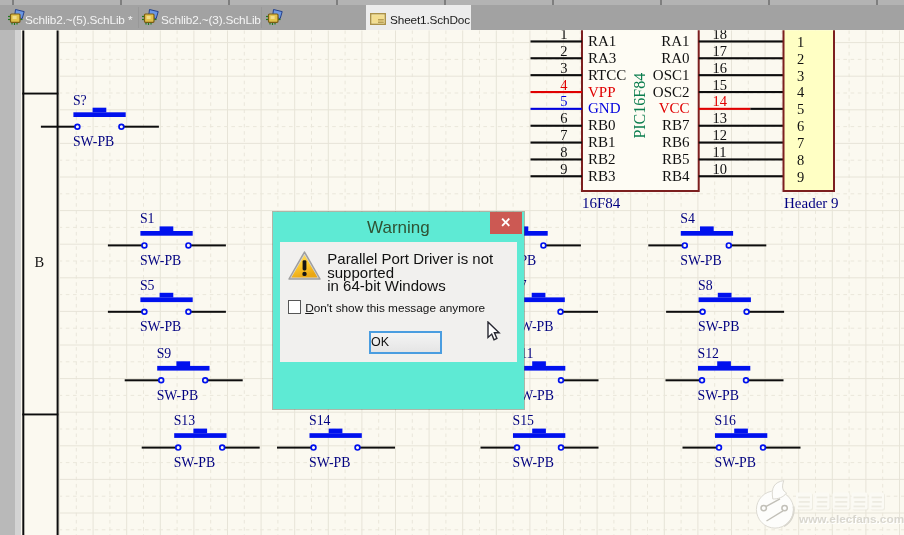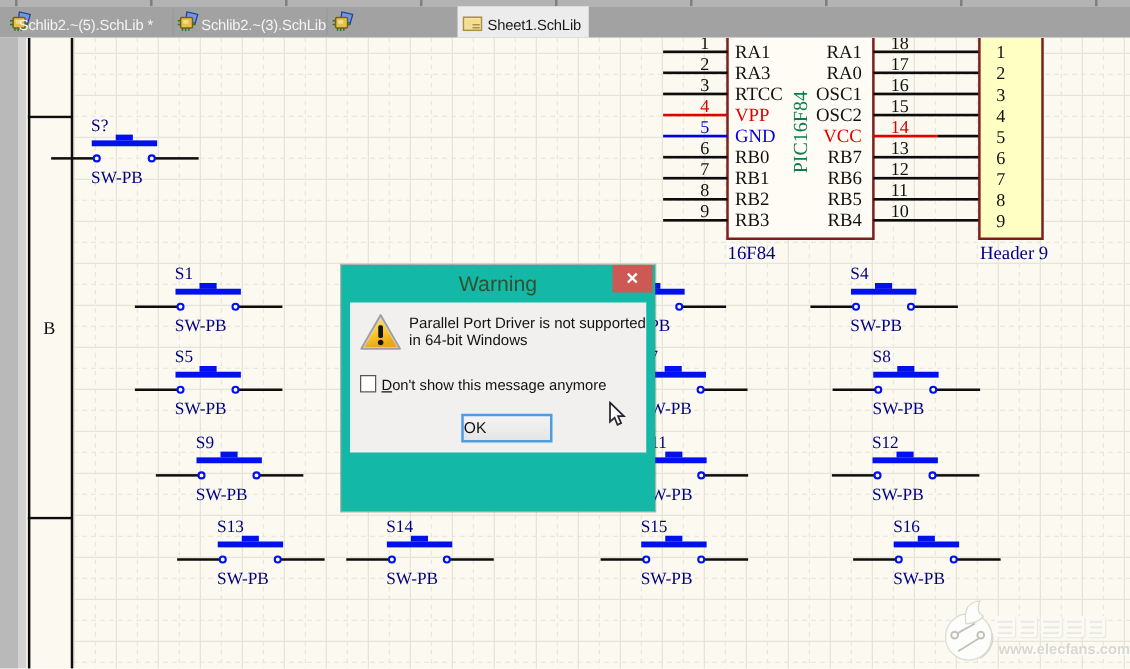--- a/index.html
+++ b/index.html
@@ -398,44 +398,44 @@
 <polygon points="7.5,0.5 16.2,2.6 14.2,9.6 6.6,7.6" fill="#6b97e4" stroke="#24418c" stroke-width="1"></polygon>
 <rect x="2.5" y="5" width="9.5" height="8.3" rx="1" fill="#e2c24c" stroke="#7a5c14" stroke-width="1.2"></rect>
 <rect x="4.6" y="7" width="4" height="3" fill="#f0dc8a"></rect>
 </svg>
 <svg style="position:absolute;left:369.6px;top:13.2px" width="16" height="12" viewBox="0 0 16 12">
 <rect x="0.7" y="0.7" width="14.6" height="10.6" fill="#f5e8ae" stroke="#ab9149" stroke-width="1.4"></rect>
 <rect x="2.2" y="2.2" width="11.6" height="7.6" fill="#f3dd90"></rect>
 <rect x="8" y="6.2" width="5.8" height="1.2" fill="#ab9149"></rect>
 <rect x="8" y="8.6" width="5.8" height="1.2" fill="#ab9149"></rect>
 </svg>
-<div class="tabtxt" style="left:15px">Schlib2.~(5).SchLib *</div>
+<div class="tabtxt" style="left:25px">Schlib2.~(5).SchLib *</div>
 <div class="tabtxt" style="left:161px">Schlib2.~(3).SchLib</div>
-<div class="tabtxt" style="left:390px;color:#1a1a1a">Sheet1.SchLib</div>
+<div class="tabtxt" style="left:390px;color:#1a1a1a">Sheet1.SchDoc</div>
 
 <div style="position:absolute;left:0;top:30.3px;width:21.2px;height:504.7px;background:linear-gradient(to right,#b9b9b9 0 70%,#d3d3d3 70% 100%)"></div>
 
-<div style="position:absolute;left:272.6px;top:211.6px;width:251.6px;height:197px;background:#14b8a6;box-shadow:0 0 0 1px rgba(80,100,80,0.45)">
+<div style="position:absolute;left:272.6px;top:211.6px;width:251.6px;height:197px;background:#5eead4;box-shadow:0 0 0 1px rgba(80,100,80,0.45)">
   <div style="position:absolute;left:0;top:0;width:100%;height:30.4px;text-align:center;line-height:31px;font-size:17px;color:#2f5233">Warning</div>
   <div style="position:absolute;left:217.4px;top:0.4px;width:31.6px;height:22px;background:#cc5953;color:#fff;text-align:center;line-height:21px;font-size:13px;font-weight:bold">✕</div>
   <div style="position:absolute;left:7.4px;top:30.4px;width:236.8px;height:119.8px;background:#f1f0ee">
     <svg style="position:absolute;left:8px;top:9.5px" width="33" height="29" viewBox="0 0 33 29">
       <defs>
             <linearGradient id="tg" x1="0" y1="0" x2="0.35" y2="1">
         <stop offset="0" stop-color="#ffe06a"></stop>
               <stop offset="0.55" stop-color="#fec92c"></stop>
               <stop offset="1" stop-color="#eaa714"></stop>
       </linearGradient>
           </defs>
       <polygon points="16.5,1 32,28 1,28" fill="#d6d6d6" stroke="#9f9f9f" stroke-width="1.5" stroke-linejoin="round"></polygon>
       <polygon points="16.5,4 29.6,26.6 3.4,26.6" fill="url(#tg)"></polygon>
       <rect x="14.6" y="9.2" width="3.8" height="10.2" rx="1.4" fill="#141414"></rect>
       <circle cx="16.5" cy="22.9" r="2.2" fill="#141414"></circle>
     </svg>
-    <div style="position:absolute;left:47.3px;top:10.5px;font-size:12px;line-height:13.2px;color:#111">Parallel Port Driver is not supported<br>in 64-bit Windows</div>
+    <div style="position:absolute;left:47.3px;top:10.5px;font-size:15px;line-height:13.2px;color:#111">Parallel Port Driver is not supported<br>in 64-bit Windows</div>
     <div style="position:absolute;left:7.9px;top:58.3px;width:13.6px;height:13.6px;background:#fff;border:1.6px solid #565656"></div>
     <div style="position:absolute;left:25.2px;top:58.8px;font-size:11.8px;color:#111"><u>D</u>on't show this message anymore</div>
     <div style="position:absolute;left:89px;top:89px;width:73px;height:22.6px;background:linear-gradient(#f4f4f4,#e5e5e5);border:2px solid #4a9de0;text-align:left;line-height:18px;font-size:12.5px;color:#111">OK</div>
   </div>
 </div>
 
 <svg style="position:absolute;left:487.3px;top:320.6px" width="14" height="22" viewBox="0 0 14 22">
 <polygon points="1,1 1,16.4 4.7,13.1 7,18.8 9.9,17.5 7.4,11.8 12.1,11.8" fill="#fff" stroke="#262630" stroke-width="1.4"></polygon>
 </svg>
 

